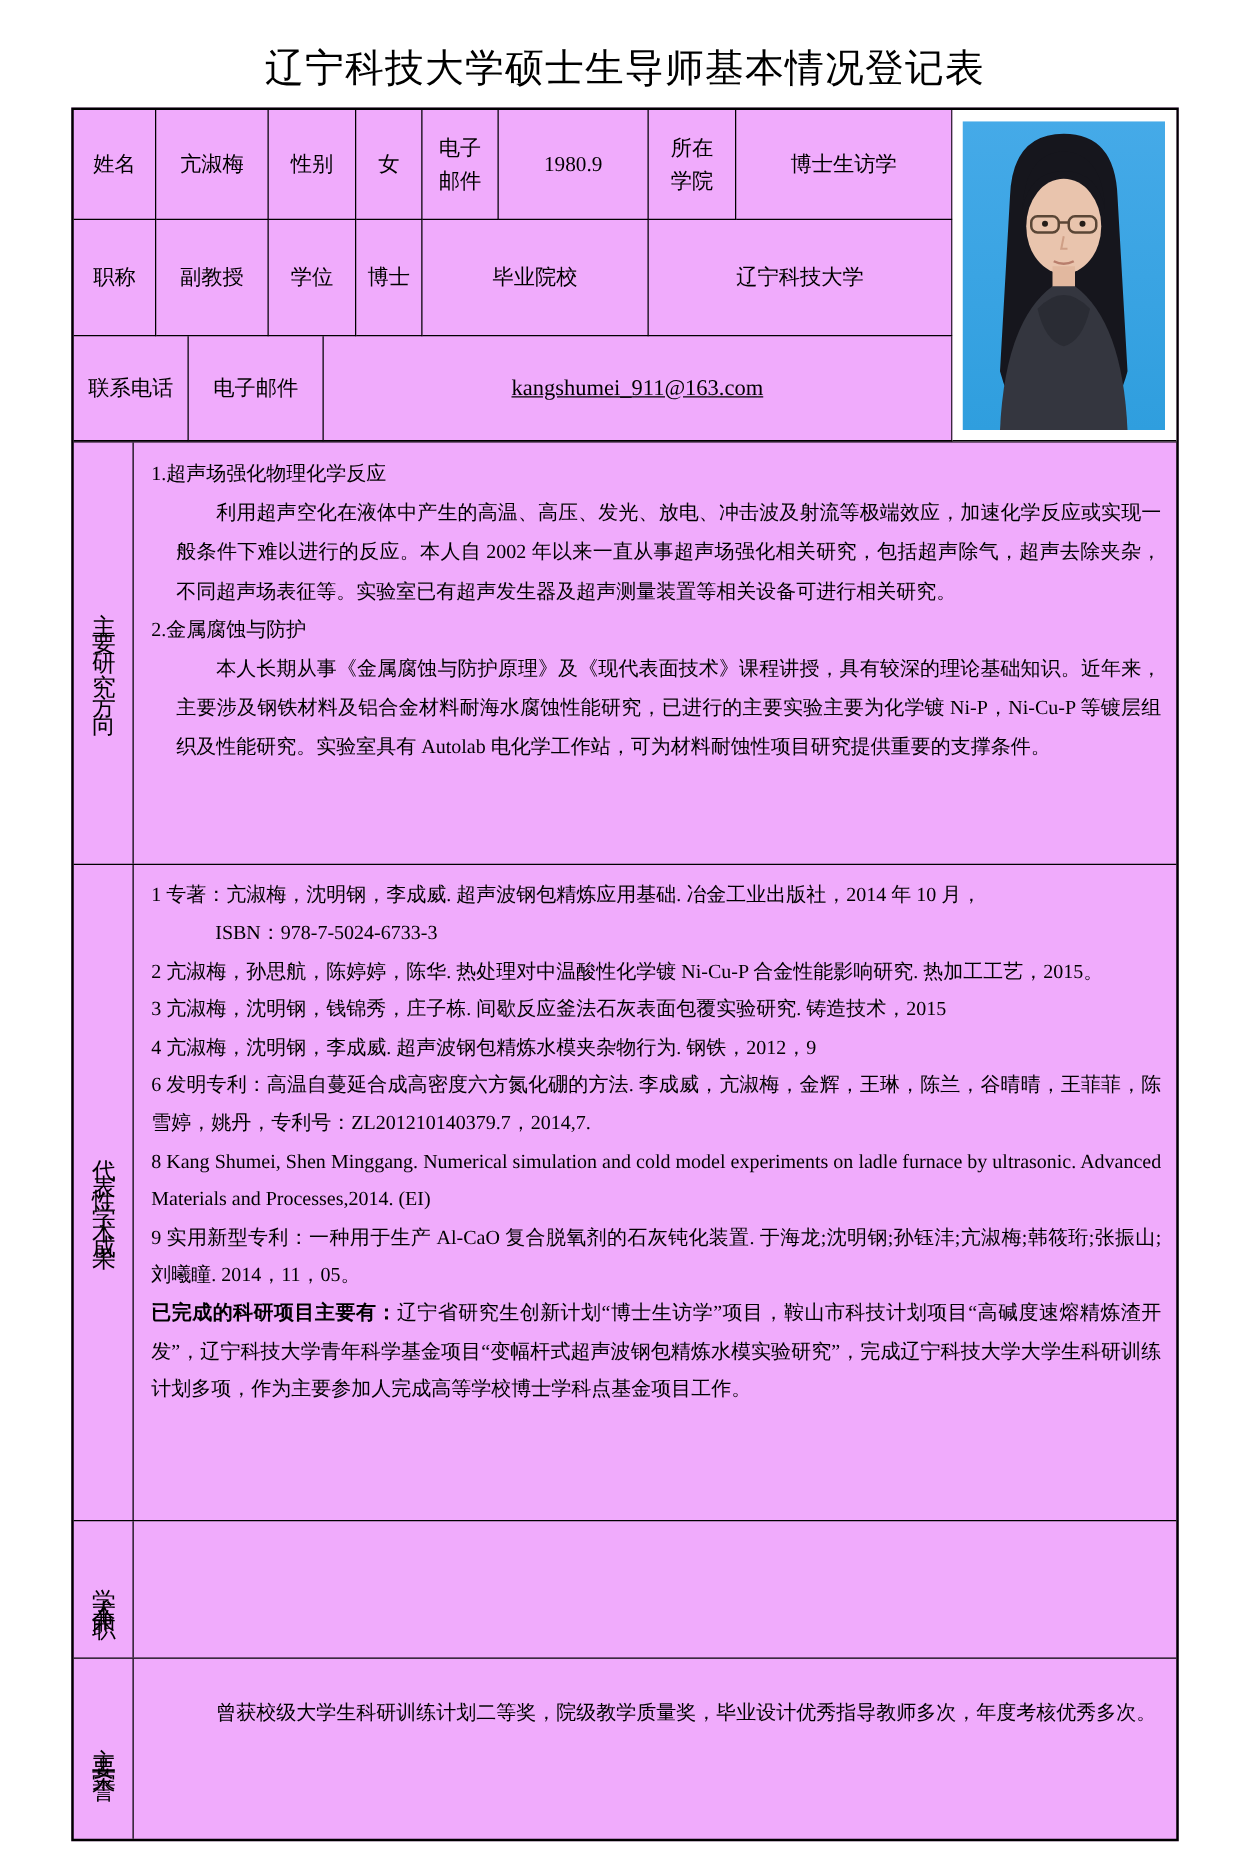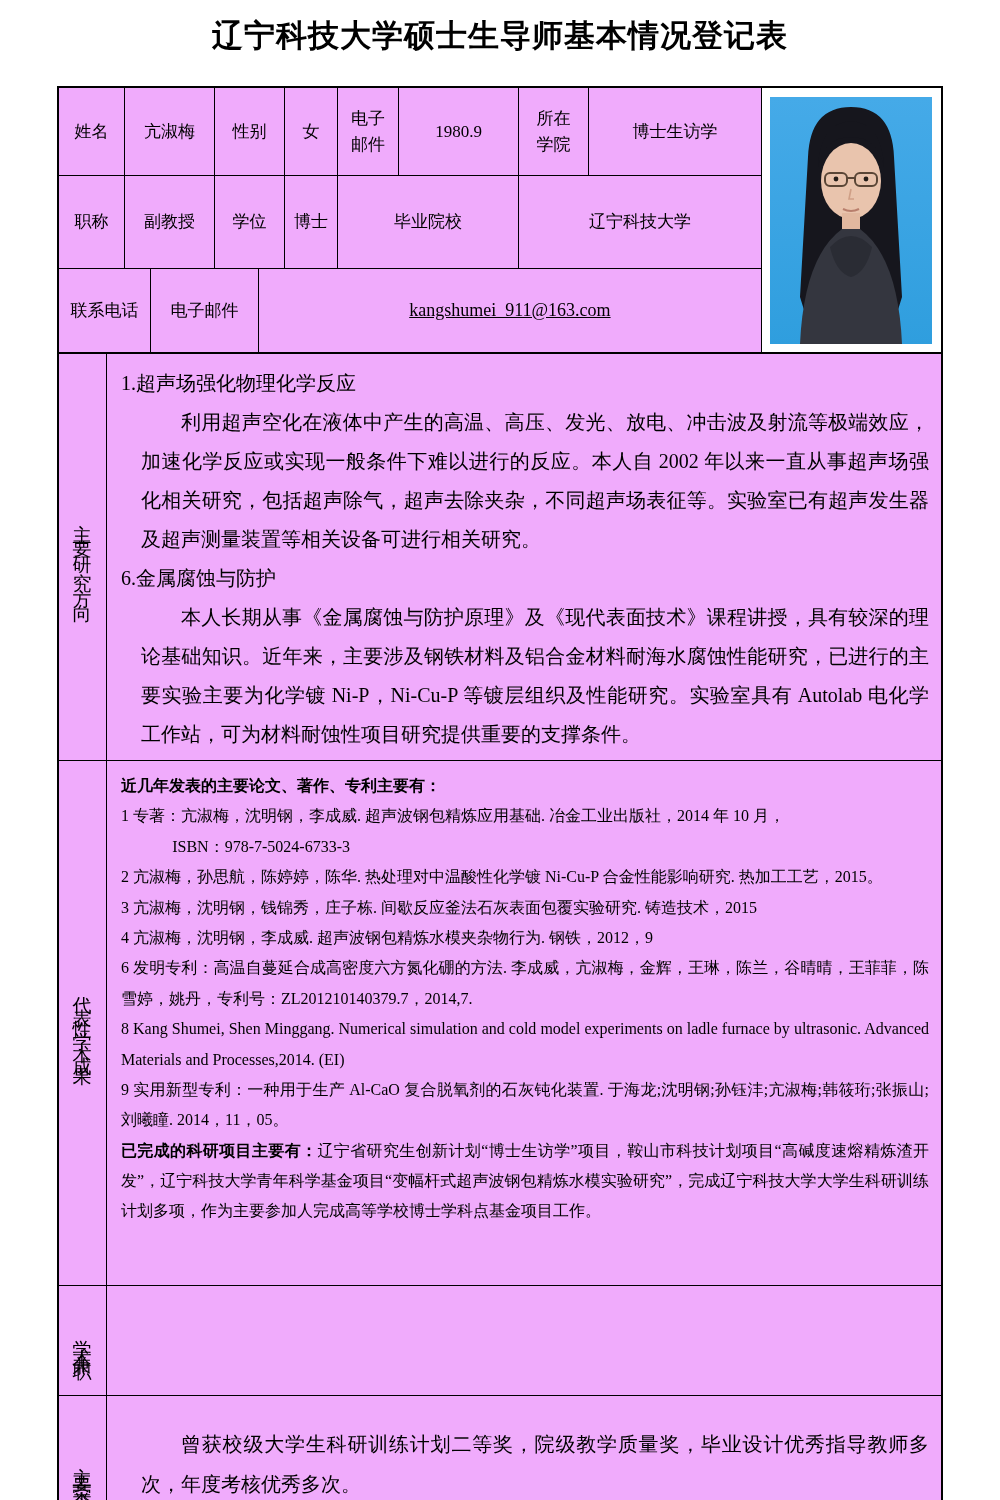--- a/index.html
+++ b/index.html
@@ -6,24 +6,24 @@
   .page{
     position:relative;
     width:1000px;height:1500px;
     overflow:hidden;
     background:#fff;
     font-family:"Liberation Serif","DejaVu Serif",serif;
     color:#000;
   }
   .doc-title{
     margin:0;
-    padding-top:15px;
+    padding-top:34px;
     text-align:center;
     font-family:"Liberation Sans","DejaVu Sans",sans-serif;
-    font-weight:bold;
+    font-weight:normal;
     font-size:31px;
     letter-spacing:1px;
   }
   .form-table{
     position:absolute;
     left:57px;top:86px;
     width:886px;
     border:2px solid #000;
     box-sizing:border-box;
     background:#f0abfc;
@@ -68,21 +68,21 @@
   .vlabel{
     writing-mode:vertical-lr;
     text-orientation:upright;
     font-size:19px;
     line-height:1;
     letter-spacing:var(--ls,14px);
   }
   .content-col{
     flex:1;box-sizing:border-box;
     padding:10px 12px 6px 14px;
-    font-size:20px;
+    font-size:16px;
     overflow:hidden;
   }
   .sec-research{min-height:338px;}
   .sec-research .content-col{line-height:1.95;}
   .sec-achieve{min-height:525px;}
   .sec-achieve .content-col{line-height:1.9;font-size:16px;}
   .sec-parttime{min-height:110px;}
   .sec-honors{min-height:145px;}
   .sec-honors .content-col{line-height:2.0;padding-top:28px;}
   .para{margin:0;text-align:justify;}
@@ -173,31 +173,30 @@
       </div>
     </div>
 
     <div class="section sec-research">
       <div class="label-col">
         <div class="vlabel" style="--ls:16px">主要研究方向</div>
       </div>
       <div class="content-col">
         <p class="para">1.超声场强化物理化学反应</p>
         <p class="para indent">利用超声空化在液体中产生的高温、高压、发光、放电、冲击波及射流等极端效应，加速化学反应或实现一般条件下难以进行的反应。本人自 2002 年以来一直从事超声场强化相关研究，包括超声除气，超声去除夹杂，不同超声场表征等。实验室已有超声发生器及超声测量装置等相关设备可进行相关研究。</p>
-        <p class="para">6.金属腐蚀与防护</p>
+        <p class="para">2.金属腐蚀与防护</p>
         <p class="para indent">本人长期从事《金属腐蚀与防护原理》及《现代表面技术》课程讲授，具有较深的理论基础知识。近年来，主要涉及钢铁材料及铝合金材料耐海水腐蚀性能研究，已进行的主要实验主要为化学镀 Ni-P，Ni-Cu-P 等镀层组织及性能研究。实验室具有 Autolab 电化学工作站，可为材料耐蚀性项目研究提供重要的支撑条件。</p>
       </div>
     </div>
 
     <div class="section sec-achieve">
       <div class="label-col">
         <div class="vlabel" style="--ls:12px">代表性学术成果</div>
       </div>
       <div class="content-col">
-        <p class="ach-item bold">近几年发表的主要论文、著作、专利主要有：</p>
         <p class="ach-item">1 专著：亢淑梅，沈明钢，李成威. 超声波钢包精炼应用基础. 冶金工业出版社，2014 年 10 月，</p>
         <p class="ach-sub">ISBN：978-7-5024-6733-3</p>
         <p class="ach-item">2 亢淑梅，孙思航，陈婷婷，陈华. 热处理对中温酸性化学镀 Ni-Cu-P 合金性能影响研究.  热加工工艺，2015。</p>
         <p class="ach-item">3 亢淑梅，沈明钢，钱锦秀，庄子栋. 间歇反应釜法石灰表面包覆实验研究.  铸造技术，2015</p>
         <p class="ach-item">4 亢淑梅，沈明钢，李成威. 超声波钢包精炼水模夹杂物行为. 钢铁，2012，9</p>
         <p class="ach-item">6 发明专利：高温自蔓延合成高密度六方氮化硼的方法. 李成威，亢淑梅，金辉，王琳，陈兰，谷晴晴，王菲菲，陈雪婷，姚丹，专利号：ZL201210140379.7，2014,7.</p>
         <p class="ach-item">8 Kang Shumei, Shen Minggang. Numerical simulation and cold model experiments on ladle furnace by ultrasonic. Advanced Materials and Processes,2014. (EI)</p>
         <p class="ach-item">9 实用新型专利：一种用于生产 Al-CaO 复合脱氧剂的石灰钝化装置. 于海龙;沈明钢;孙钰沣;亢淑梅;韩筱珩;张振山;刘曦瞳. 2014，11，05。</p>
         <p class="projects"><span class="bold">已完成的科研项目主要有：</span><span>辽宁省研究生创新计划“博士生访学”项目，鞍山市科技计划项目“高碱度速熔精炼渣开发”，辽宁科技大学青年科学基金项目“变幅杆式超声波钢包精炼水模实验研究”，完成辽宁科技大学大学生科研训练计划多项，作为主要参加人完成高等学校博士学科点基金项目工作。</span></p>
       </div>

